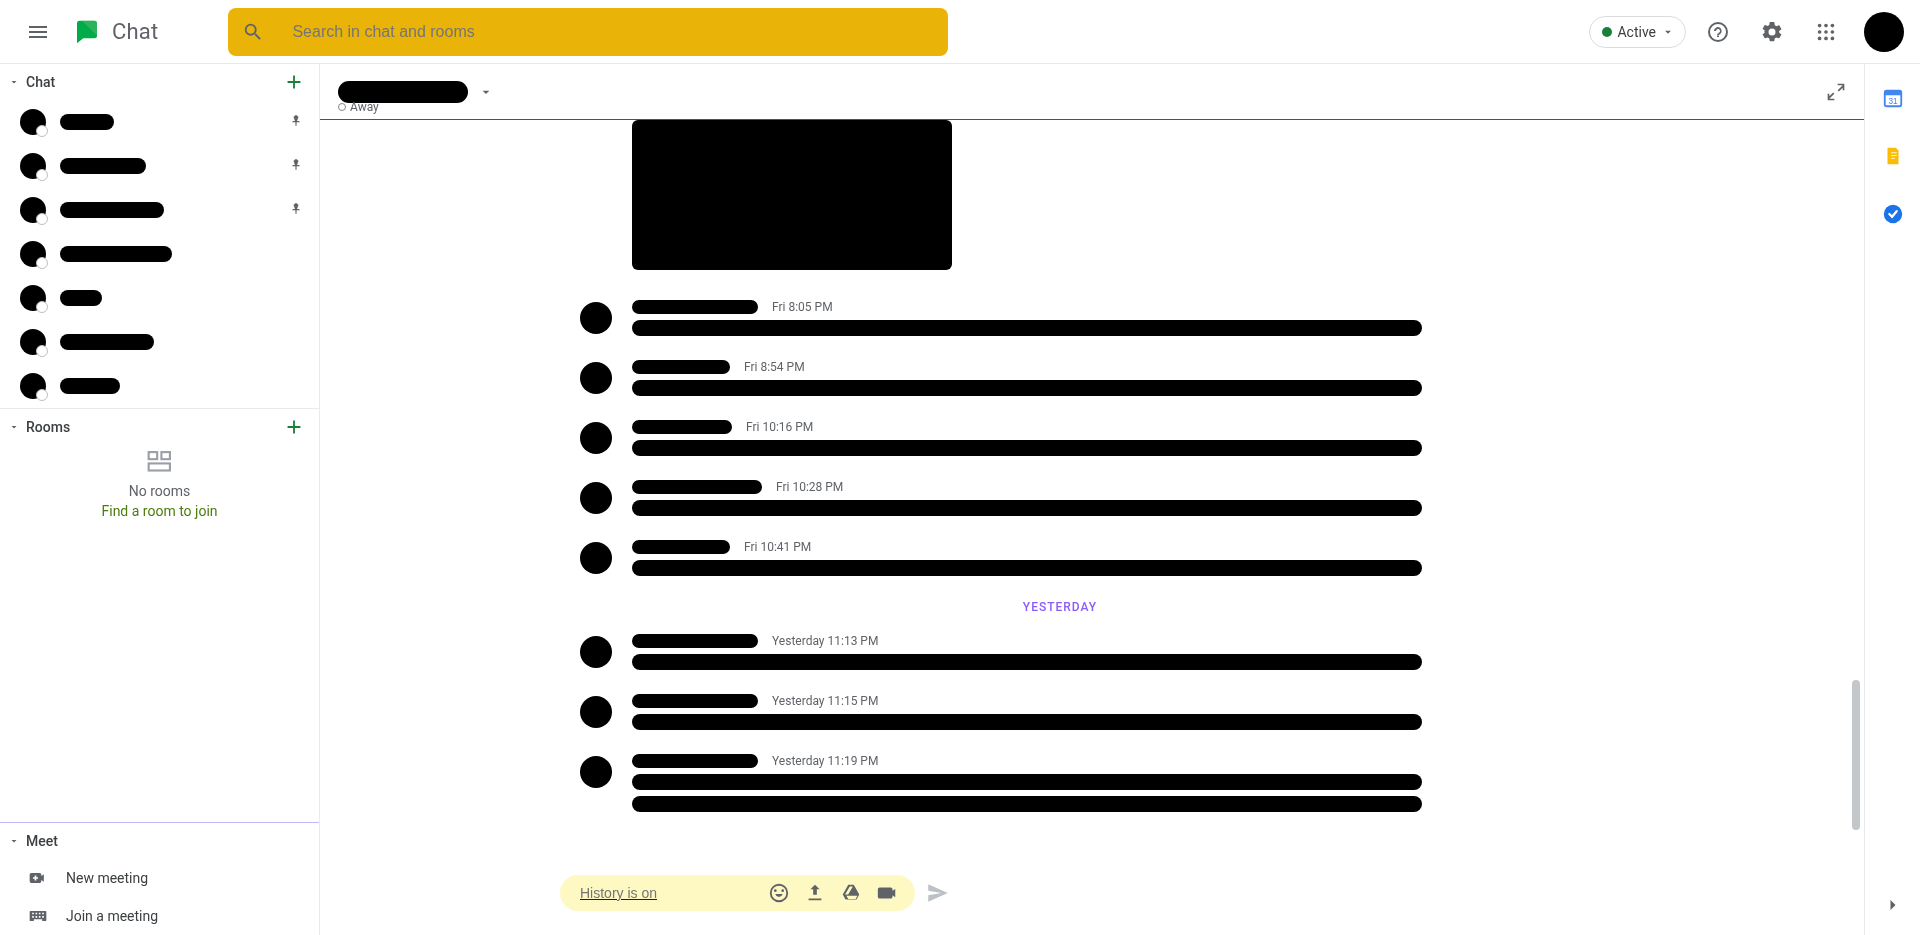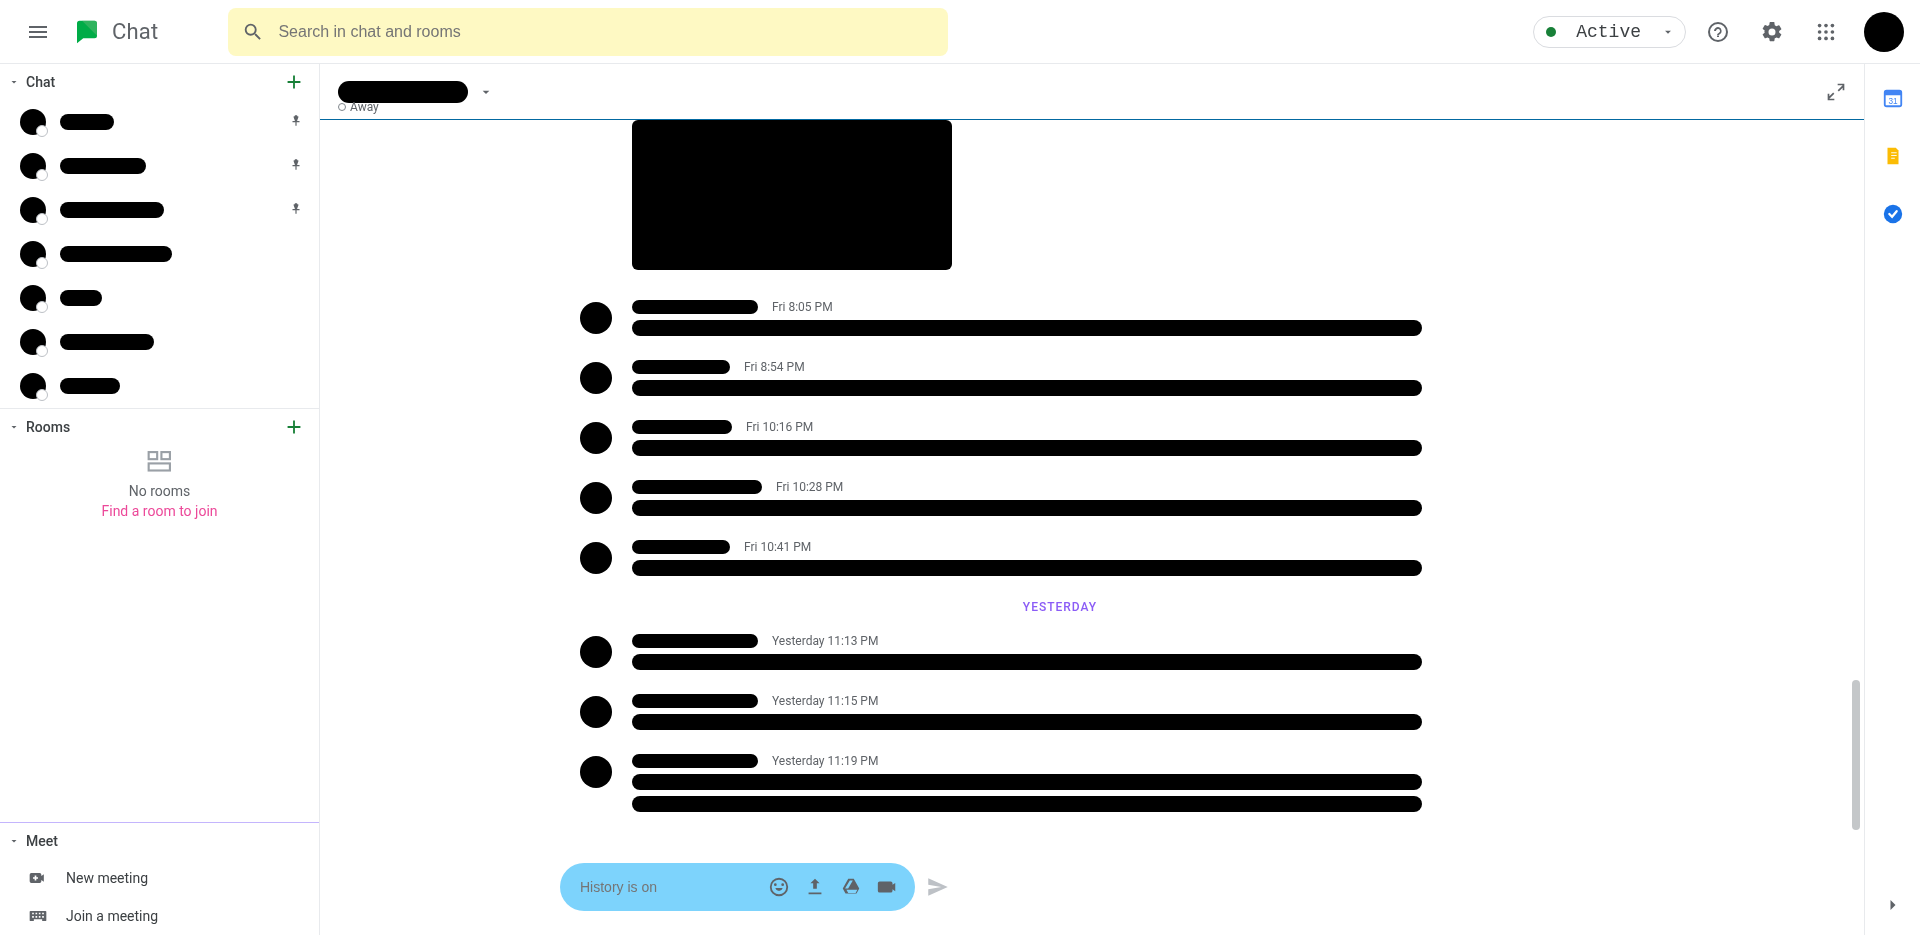--- a/index.html
+++ b/index.html
@@ -5,24 +5,24 @@
 * { margin:0; padding:0; box-sizing:border-box; }
 html,body { width:1920px; height:935px; overflow:hidden; font-family:"Google Sans",Roboto,Arial,sans-serif; background:#fff; color:#202124; }
 svg { display:block; }
 
 
 #topbar { height:64px; border-bottom:1px solid #e8eaed; display:flex; align-items:center; padding:0 16px 0 14px; gap:10px; }
 #hamburger { width:48px; height:48px; display:flex; align-items:center; justify-content:center; border-radius:50%; }
 .ico { fill:#5f6368; }
 #brand { display:flex; align-items:center; gap:10px; margin-right:60px; }
 #brand span { font-size:22px; color:#5f6368; letter-spacing:.2px; }
-#searchbox { flex:0 0 720px; height:48px; background:#fef9c3; border-radius:8px; display:flex; align-items:center; padding:0 14px; gap:14px; color:#5f6368; }
+#searchbox { flex:0 0 720px; height:48px; background:#eab308; border-radius:8px; display:flex; align-items:center; padding:0 14px; gap:28px; color:#5f6368; }
 #searchbox input { border:none; background:transparent; outline:none; font-size:16px; width:100%; color:#5f6368; }
 #topbar .spacer { flex:1; }
-#status-chip { height:32px; border:1px solid #dadce0; border-radius:16px; display:flex; align-items:center; gap:20px; padding:0 10px 0 12px; font-size:18px; color:#3c4043;font-family:Liberation Mono, monospace; }
+#status-chip { height:32px; border:1px solid #dadce0; border-radius:16px; display:flex; align-items:center; gap:5px; padding:0 10px 0 12px; font-size:14px; color:#3c4043; }
 #status-chip .dot { width:10px; height:10px; border-radius:50%; background:#188038; }
 .topicon { width:44px; height:44px; display:flex; align-items:center; justify-content:center; border-radius:50%; }
 #avatar { width:40px; height:40px; border-radius:50%; background:#000; margin-left:6px; }
 
 
 #body { display:flex; height:871px; }
 #left { width:320px; border-right:1px solid #e8eaed; display:flex; flex-direction:column; }
 #center { flex:1; display:flex; flex-direction:column; position:relative; }
 #right { width:56px; border-left:1px solid #e8eaed; display:flex; flex-direction:column; align-items:center; padding-top:14px; gap:18px; }
 
@@ -32,21 +32,21 @@
 .sec-head .plus { margin-left:auto; color:#188038; }
 #chat-list { }
 .chatrow { height:44px; display:flex; align-items:center; padding:0 14px 0 20px; gap:14px; }
 .chatrow .av { width:26px; height:26px; border-radius:50%; background:#000; position:relative; }
 .chatrow .av::after { content:''; position:absolute; right:-2px; bottom:-2px; width:10px; height:10px; border-radius:50%; background:#fff; border:1px solid #bdc1c6; }
 .chatrow .nm { height:16px; border-radius:8px; background:#000; }
 .chatrow .pin { margin-left:auto; width:16px; height:16px; color:#5f6368; }
 
 #rooms-box { border-top:1px solid #e8eaed; border-bottom:1px solid #c4b5fd; flex:1; display:flex; flex-direction:column; }
 #rooms-empty { flex:1; display:flex; flex-direction:column; align-items:center; gap:4px; color:#5f6368; font-size:14px; }
-#rooms-empty a { color:#ec4899; text-decoration:none; }
+#rooms-empty a { color:#4d7c0f; text-decoration:none; }
 
 #meet-box { }
 .meetrow { height:38px; display:flex; align-items:center; padding:0 14px 0 28px; gap:18px; font-size:14px; color:#3c4043; }
 
 
 #conv-head { height:56px; border-bottom:1px solid #0369a1; display:flex; align-items:center; padding:0 18px; }
 #conv-name { width:130px; height:22px; background:#000; border-radius:11px; }
 #conv-caret { margin-left:10px; color:#5f6368; }
 #conv-status { position:absolute; left:18px; top:36px; font-size:12px; color:#5f6368; display:flex; align-items:center; gap:4px; }
 #conv-status .ring { width:8px; height:8px; border-radius:50%; border:1.5px solid #80868b; }
@@ -61,21 +61,21 @@
 .msg .mbody { flex:1; }
 .msg .mhead { display:flex; align-items:center; gap:14px; margin-bottom:6px; }
 .msg .sender { height:14px; border-radius:7px; background:#000; }
 .msg .time { font-size:12px; color:#5f6368; }
 .msg .line { height:16px; border-radius:8px; background:#000; width:790px; margin-bottom:6px; }
 
 .day-sep { text-align:center; font-size:12px; letter-spacing:1px; color:#8b5cf6; margin:18px 0 20px 0; font-weight:500; }
 
 
 #compose-wrap { padding:12px 260px 24px 240px; }
-#compose { height:48px; background:#7dd3fc; border-radius:24px; display:flex; align-items:center; padding:0 10px 0 20px; }
+#compose { height:36px; background:#fef9c3; border-radius:24px; display:flex; align-items:center; padding:0 10px 0 20px;text-decoration:underline; }
 #compose input { flex:1; border:none; background:transparent; outline:none; font-size:14px; color:#5f6368; }
 #compose .cicon { width:36px; height:36px; display:flex; align-items:center; justify-content:center; color:#5f6368; }
 #send { margin-left:10px; color:#bdc1c6; }
 
 
 #fakescroll { position:absolute; right:4px; top:560px; width:8px; height:150px; background:#c4c7c9; border-radius:4px; }
 
 
 .railicon { width:40px; height:40px; display:flex; align-items:center; justify-content:center; border-radius:50%; }
 #rail-expand { margin-top:auto; margin-bottom:10px; color:#5f6368; }

